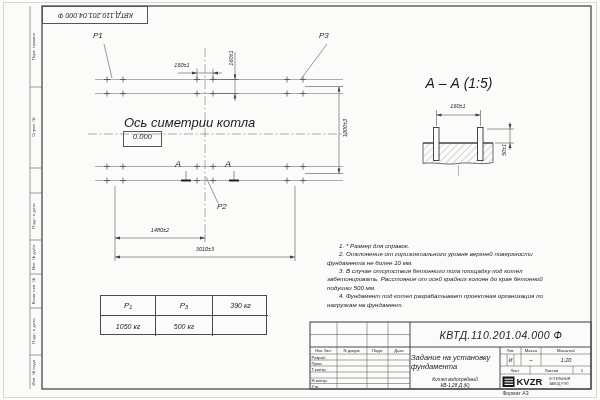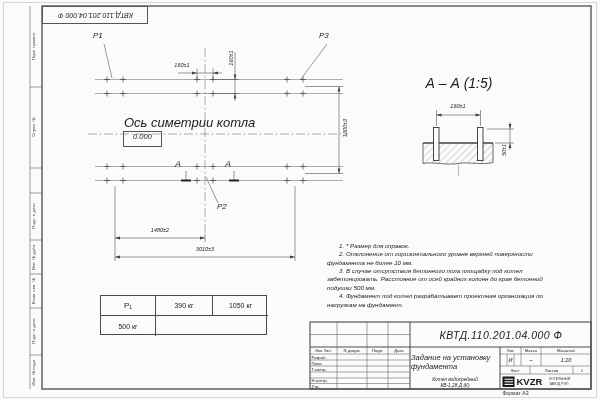--- a/index.html
+++ b/index.html
@@ -16,21 +16,21 @@
         font-family:"Liberation Sans",sans-serif;white-space:nowrap;}
   .stampbox{position:absolute;left:42px;top:6px;width:104px;height:16px;border:0.8px solid #555;
             display:flex;align-items:center;justify-content:center;}
   .levelbox{position:absolute;left:123px;top:99px;width:37px;height:14px;border:0.8px solid #555;
             display:flex;align-items:flex-start;justify-content:center;font-size:7.5px;font-style:italic;color:#1c1c1c;margin-top:32px;}
   .notes{position:absolute;left:327px;top:242px;width:236px;color:#222;}
   .notes p{margin:0;font-size:6.2px;line-height:1.35;text-indent:12px;font-style:italic;}
   .ltable{position:absolute;left:100px;top:295px;width:167px;height:40px;border:1px solid #4a4a4a;
           display:grid;grid-template-columns:55px 57px 55px;grid-template-rows:20px 20px;box-sizing:border-box;}
   .ltable div{display:flex;align-items:center;justify-content:center;border-right:0.7px solid #4a4a4a;
-              border-bottom:0.7px solid #4a4a4a;color:#1c1c1c;text-align:center;}
+              border-bottom:0.7px solid #4a4a4a;font-style:italic;color:#1c1c1c;text-align:center;}
   .ltable div:nth-child(3n){border-right:none;}
   .ltable div:nth-child(n+4){border-bottom:none;}
   .th{font-size:8px;} .tv{font-size:7px;}
   .tbs{font-size:4.2px;font-style:normal;color:#222;}
   .cell{position:absolute;display:flex;align-items:center;justify-content:center;}
 </style>
 </head>
 <body>
 
 <div class="page">
@@ -242,20 +242,21 @@
 
   <div class="notes">
     <p>1. * Размер для справок.</p>
     <p>2. Отклонение от горизонтального уровня верхней поверхности фундамента не более 10 мм.</p>
     <p>3. В случае отсутствия бетонного пола площадку под котел забетонировать. Расстояние от осей крайних колонн до края бетонной подушки 500 мм.</p>
     <p>4. Фундамент под котел разрабатывает проектная организация по нагрузкам на фундамент.</p>
   </div>
 
   <div class="ltable">
     <div class="th">Р₁</div>
+    <div class="th">Р₃</div>
     <div class="tv">390 кг</div>
     <div class="tv">1050 кг</div>
     <div class="tv">500 кг</div>
   </div>
 
   <div class="cell t ctr" style="left:412px;top:323px;width:178px;height:23px;font-size:10.5px;letter-spacing:0.5px;">КВТД.110.201.04.000 Ф</div>
   <div class="cell t" style="left:411px;top:348px;width:88px;height:28px;font-size:7.5px;line-height:1.2;text-align:left;white-space:normal;">Задание на установку фундамента</div>
   <div class="t ctr" style="left:411px;top:377px;width:88px;font-size:4.8px;">Котел водогрейный</div>
   <div class="t ctr" style="left:411px;top:383px;width:88px;font-size:4.8px;">КВ-1,28 Д (К)</div>
 

